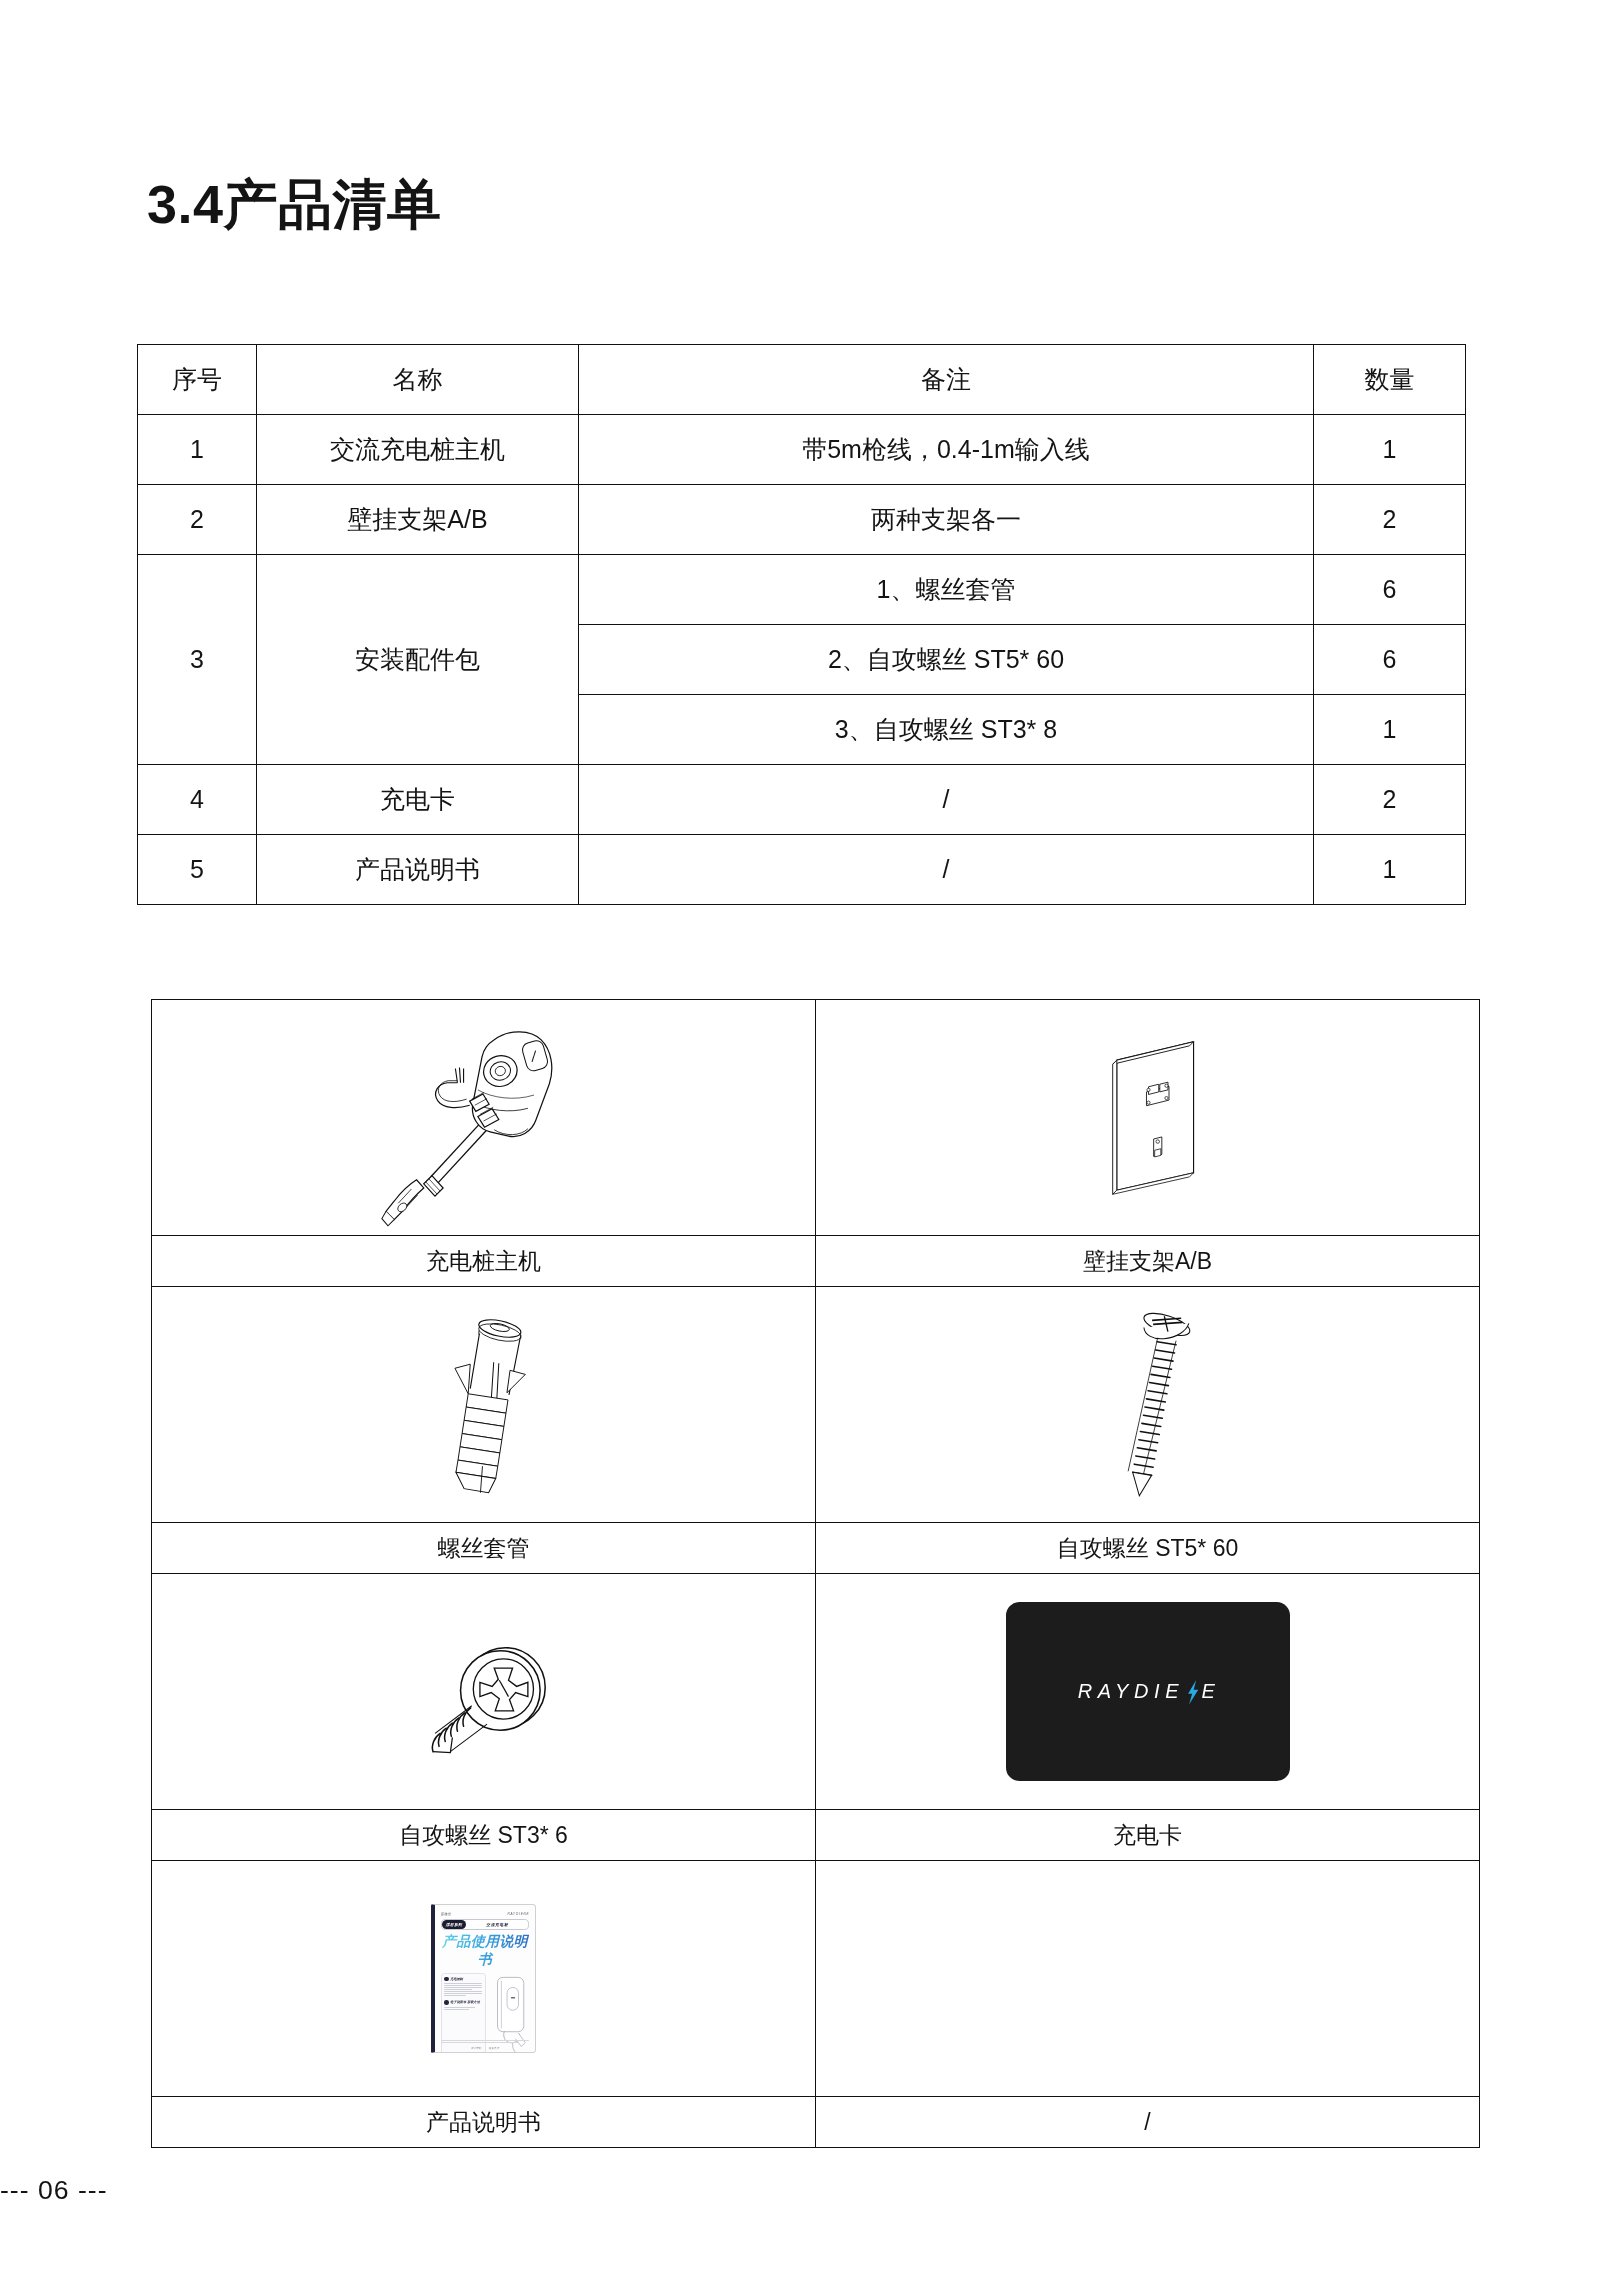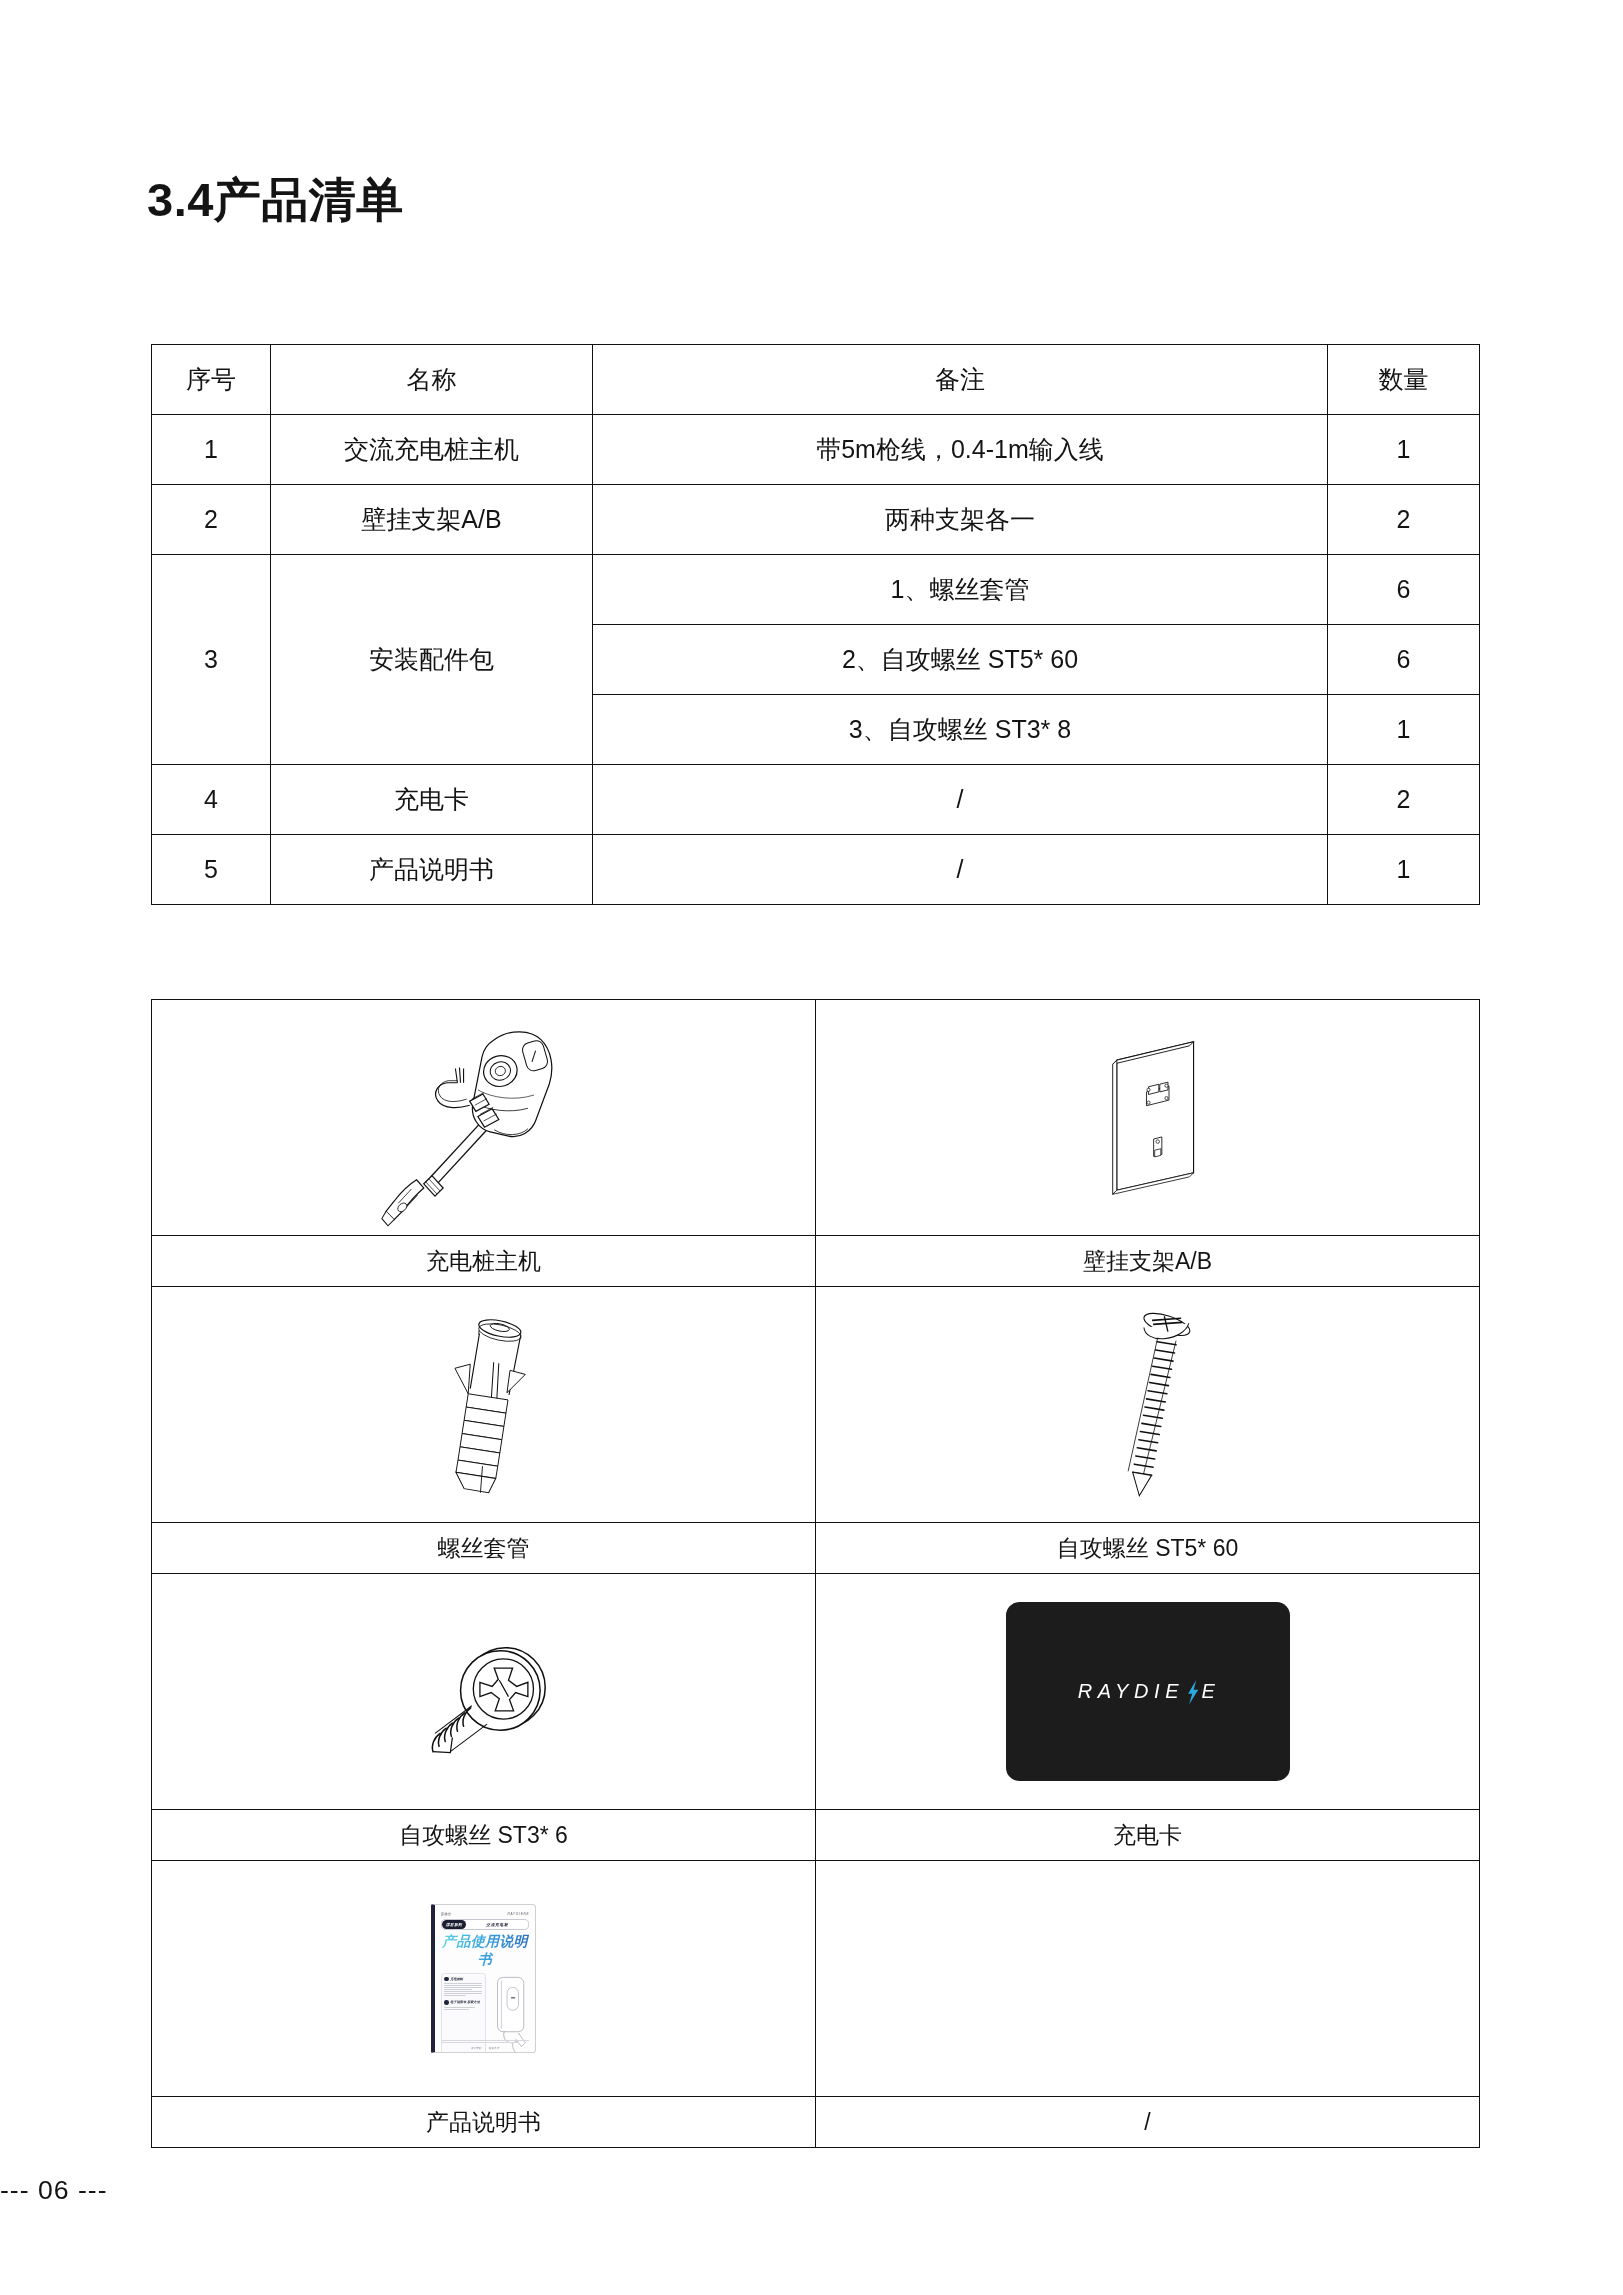--- a/index.html
+++ b/index.html
@@ -14,31 +14,31 @@
   }
   .page{
     position:absolute;inset:0;
     padding:0;
   }
 
   
   .title{
     position:absolute;
     left:147px;top:169px;
-    font-size:47px;
+    font-size:54px;
     font-weight:bold;
     letter-spacing:0.5px;
     color:#141414;
     white-space:nowrap;
   }
 
   
   .spec-table{
     position:absolute;
-    left:151px;top:344px;
+    left:137px;top:344px;
     width:1328px;
     border-collapse:collapse;
     table-layout:fixed;
   }
   .spec-table td,.spec-table th{
     border:1px solid #111;
     text-align:center;
     vertical-align:middle;
     font-size:25px;
     font-weight:normal;

